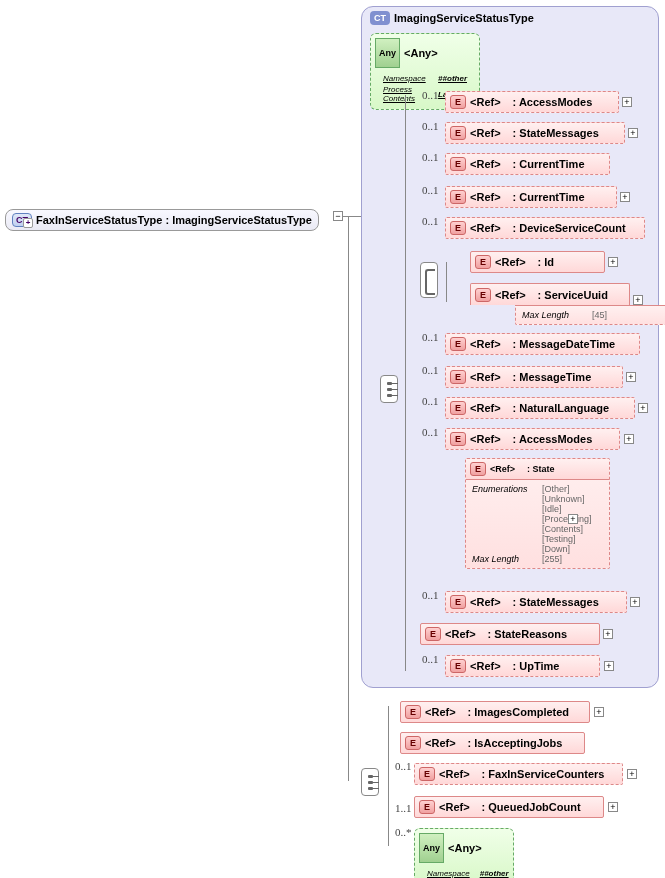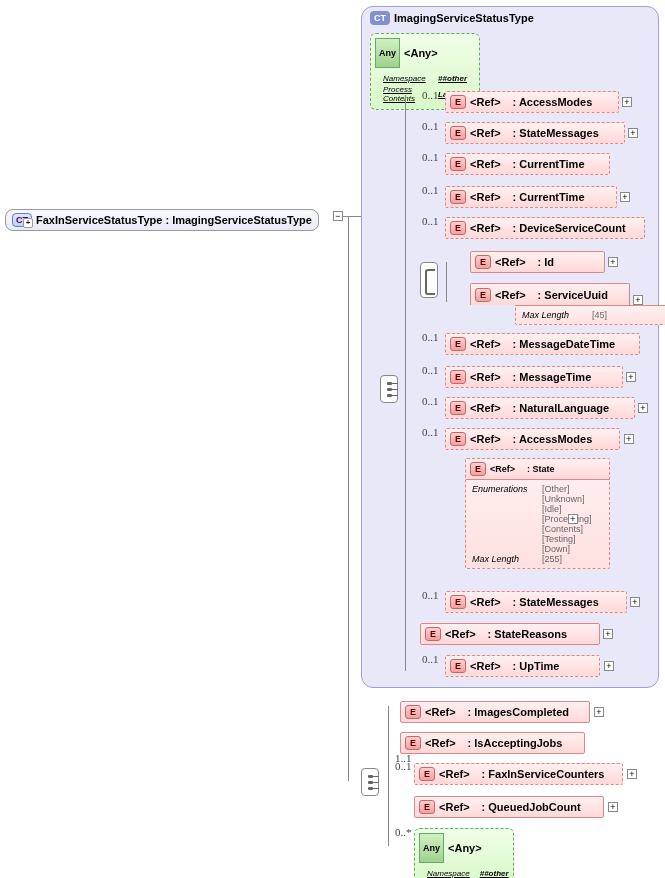--- a/index.html
+++ b/index.html
@@ -261,21 +261,21 @@
 </div>
 
 <div class="occurs" style="left:395px;top:760px;">0..1</div>
 <div class="ref-node dashed" style="left:414px;top:763px;width:209px;">
   <span class="e-badge">E</span>
   <span class="ref-label">&lt;Ref&gt;</span>
   <span class="ref-name">: FaxInServiceCounters</span>
 </div>
 <div class="expand-btn" style="left:627px;top:769px;">+</div>
 
-<div class="occurs" style="left:395px;top:752px;">1..1</div>
+<div class="occurs" style="left:395px;top:802px;">1..1</div>
 <div class="ref-node" style="left:414px;top:796px;width:190px;">
   <span class="e-badge">E</span>
   <span class="ref-label">&lt;Ref&gt;</span>
   <span class="ref-name">: QueuedJobCount</span>
 </div>
 <div class="expand-btn" style="left:608px;top:802px;">+</div>
 
 <div class="occurs" style="left:395px;top:826px;">0..*</div>
 <div class="any-box" style="position:absolute;left:414px;top:828px;width:100px;margin:0;">
   <div class="any-header">

